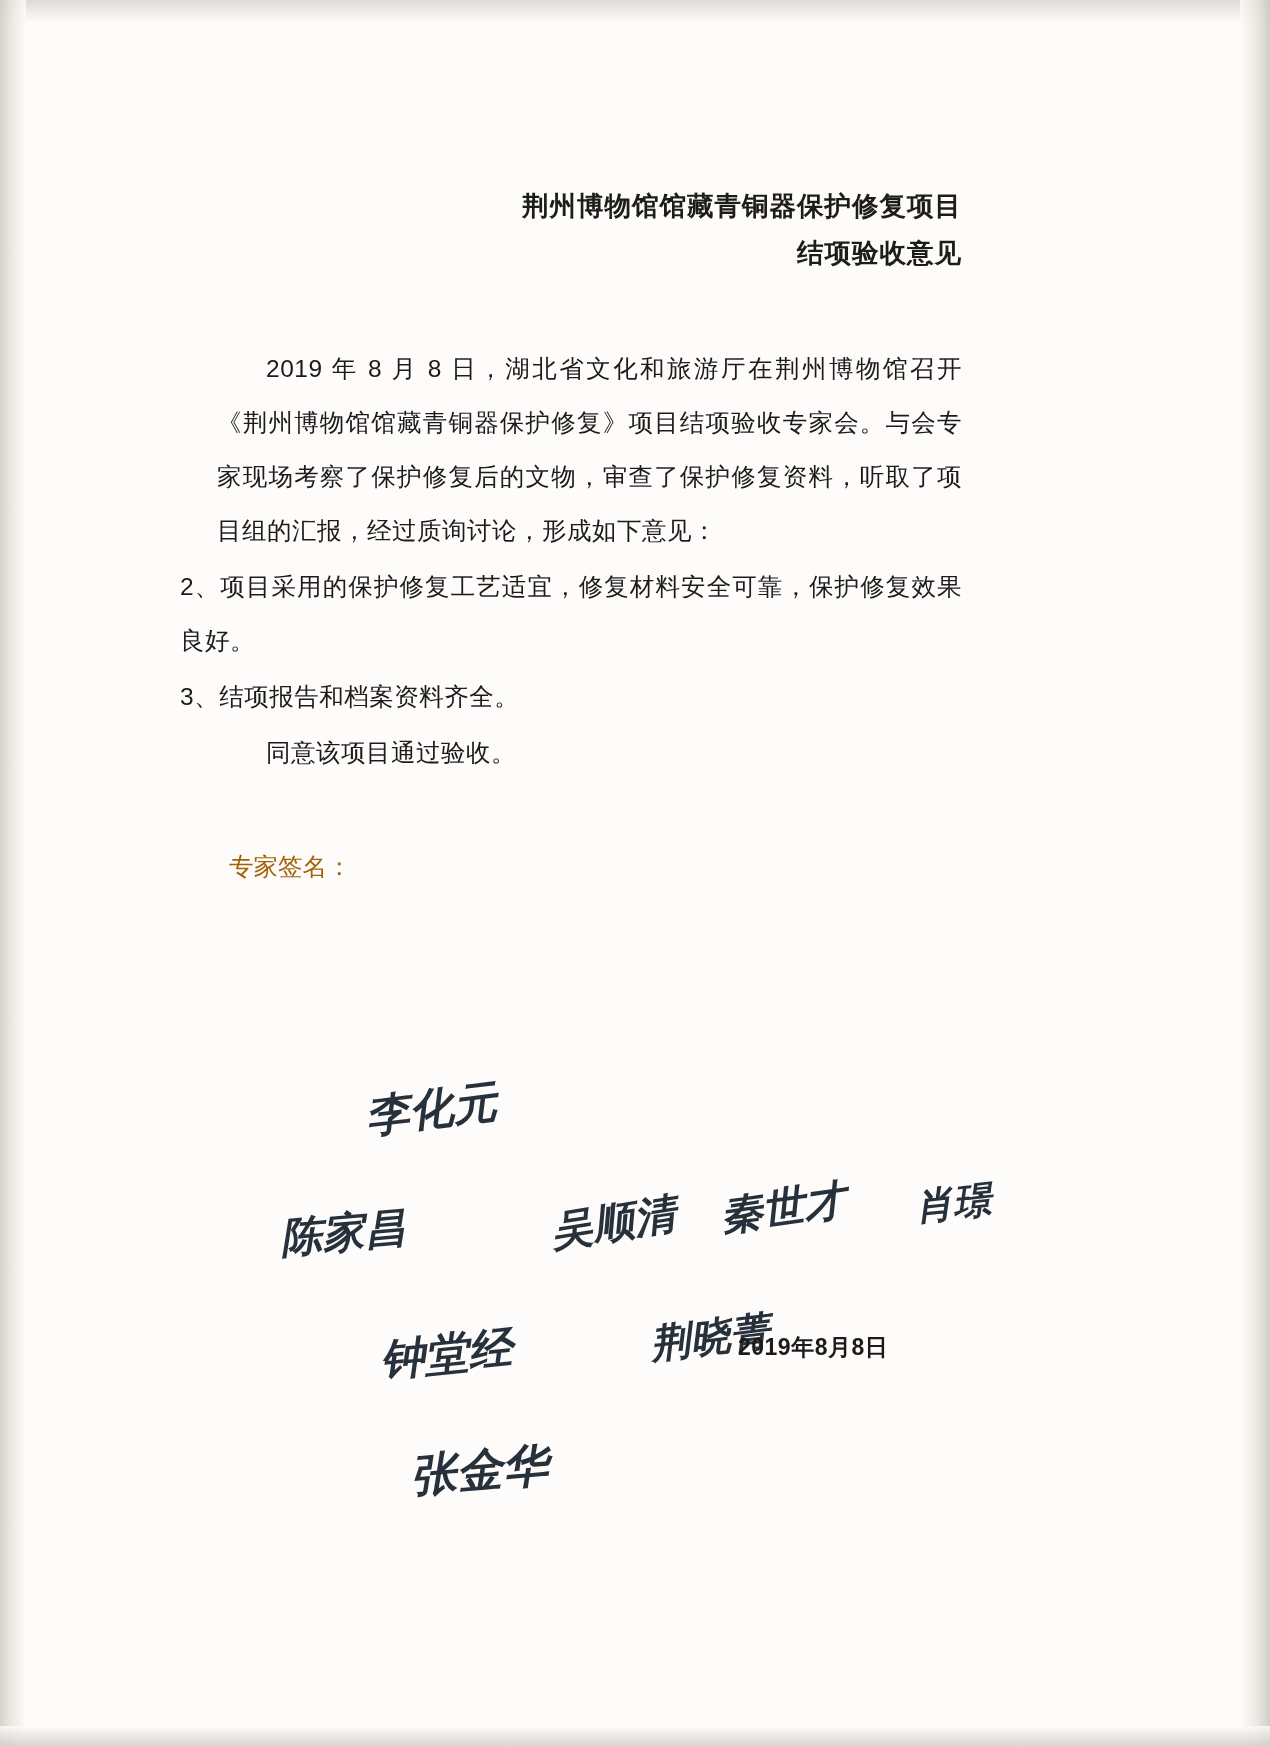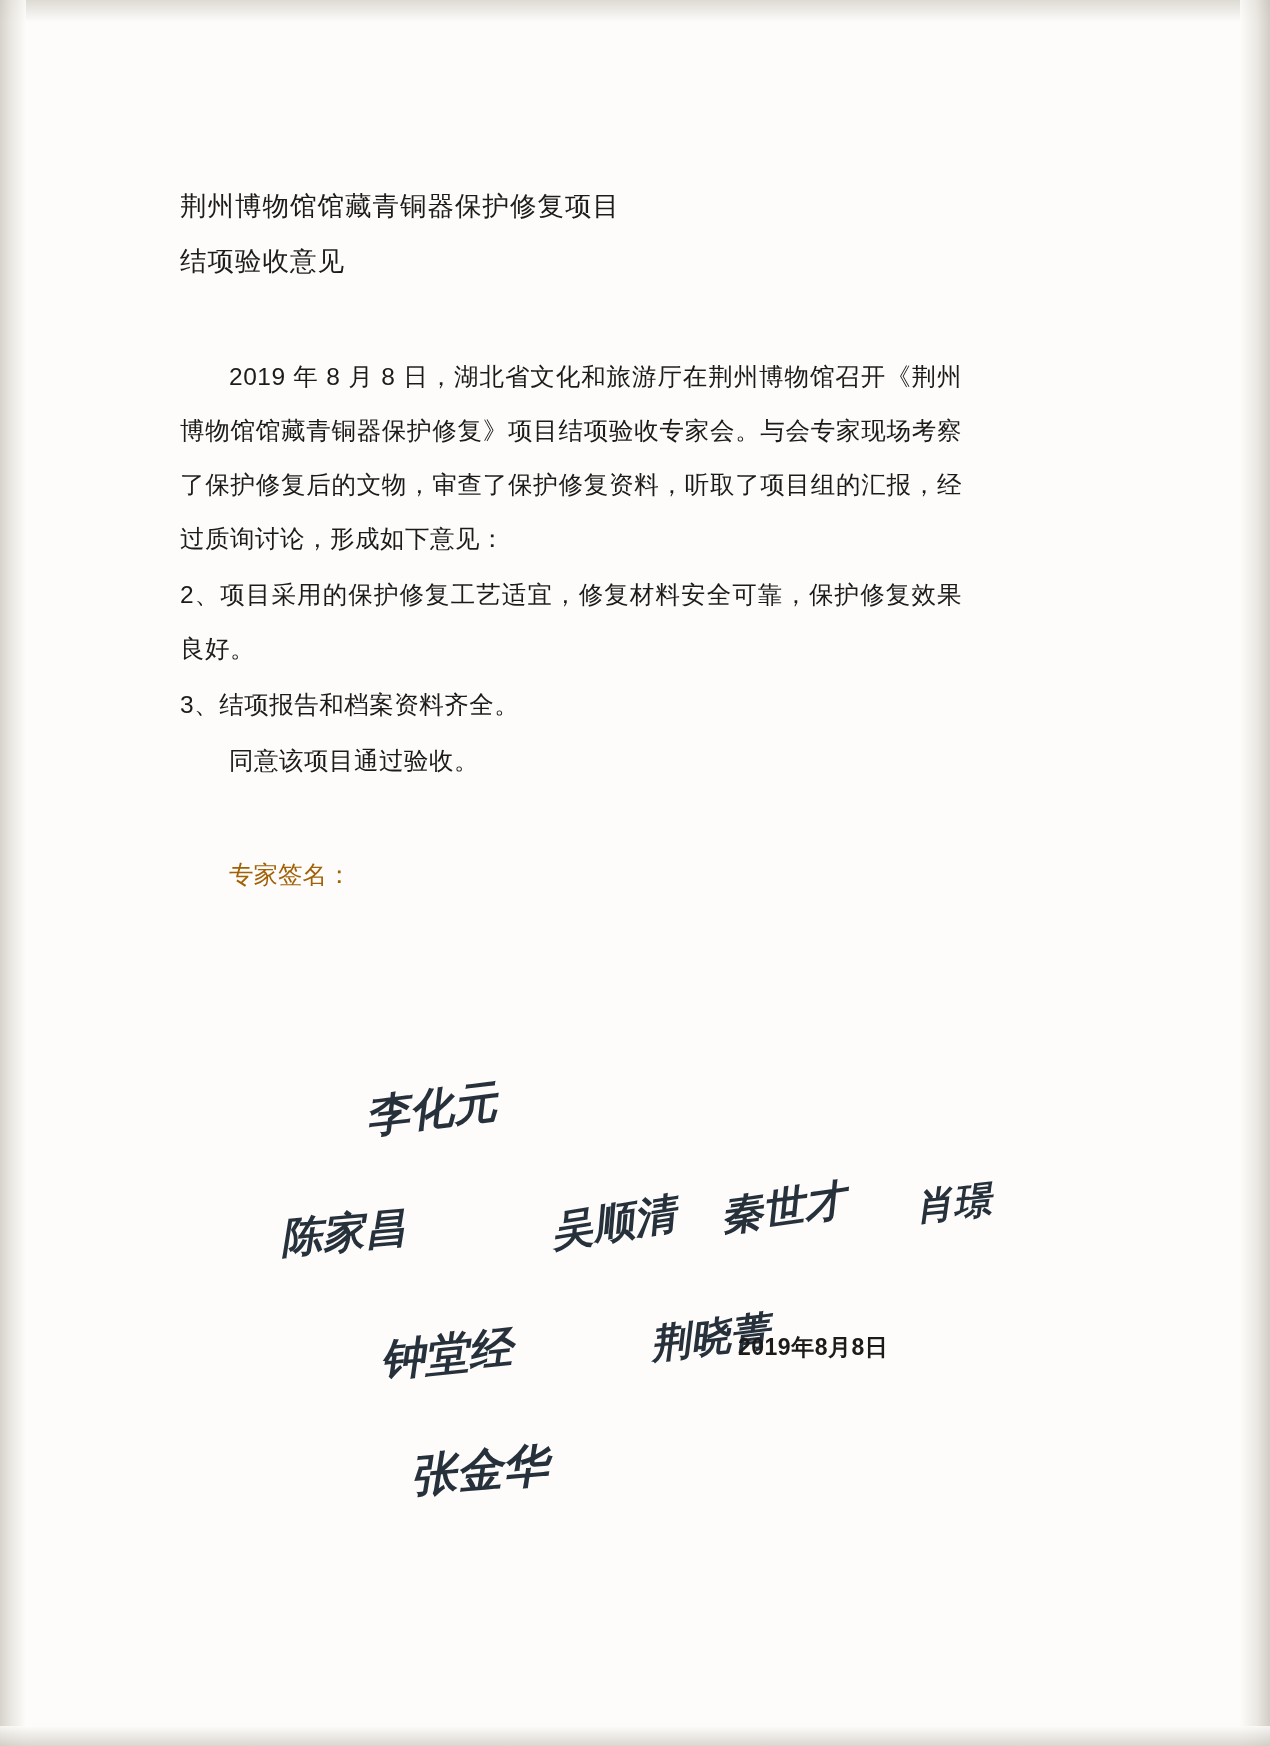--- a/index.html
+++ b/index.html
@@ -49,47 +49,48 @@
   }
 
   .content {
     position: absolute;
     left: 180px;
     top: 190px;
     width: 782px;
   }
 
   .title-line {
-    text-align: left;
+    text-align: right;
     font-size: 26.5px;
     letter-spacing: 1px;
     color: #1d1c1b;
     line-height: 1.25;
     font-family: "Liberation Sans", "DejaVu Sans", sans-serif;
-    font-weight: 400;
+    font-weight: 700;
   }
   .title-line.second {
-    margin-top: 22px;
+    margin-top: 14px;
   }
 
   .body-block {
     margin-top: 72px;
     font-size: 24.5px;
     line-height: 54px;
     color: #1c1b1a;
     text-align: justify;
     letter-spacing: .5px;
     font-family: "Liberation Sans", "DejaVu Sans", sans-serif;
   }
   .para {
     margin: 0;
     text-indent: 0;
   }
   .para.indent {
     text-indent: 49px;
+    margin-left: 37px;
   }
   .para + .para {
     margin-top: 2px;
   }
 
   .sign-label-row {
     margin-top: 70px;
     font-size: 24.5px;
     color: #a16207;
     text-indent: 49px;

